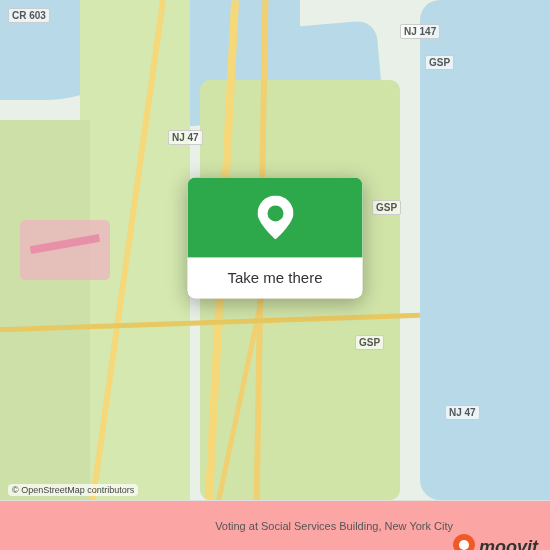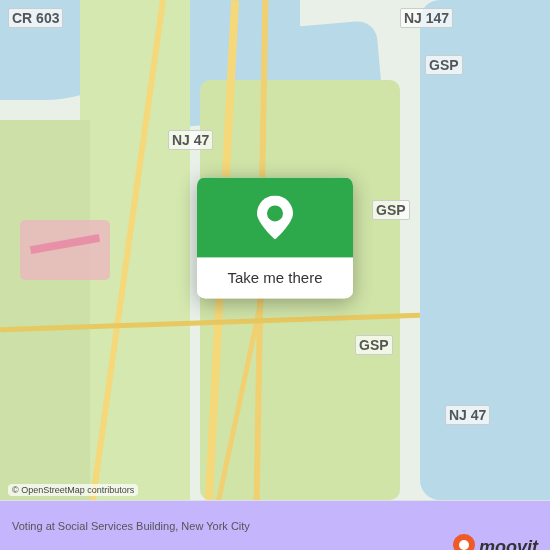--- a/index.html
+++ b/index.html
@@ -146,21 +146,21 @@
       left: 0;
       width: 420px;
       height: 5px;
       background: #e8c860;
       transform: rotate(-2deg);
     }
 
     
     .road-label {
       position: absolute;
-      font-size: 14px;
+      font-size: 10px;
       font-weight: bold;
       color: #555;
       background: rgba(255,255,255,0.7);
       padding: 1px 3px;
       border-radius: 2px;
       border: 1px solid #ccc;
       white-space: nowrap;
     }
 
     
@@ -186,21 +186,21 @@
 
     
     .popup-card {
       position: absolute;
       left: 50%;
       top: 50%;
       transform: translate(-50%, -60%);
       background: white;
       border-radius: 8px;
       box-shadow: 0 4px 20px rgba(0,0,0,0.3);
-      width: 156px;
+      width: 175px;
       overflow: hidden;
       z-index: 10;
     }
     .popup-green-top {
       background: #2da84a;
       height: 80px;
       display: flex;
       align-items: center;
       justify-content: center;
       position: relative;
@@ -220,25 +220,25 @@
     .popup-button span {
       font-size: 15px;
       font-weight: 500;
       color: #333;
     }
 
     
     .attribution-bar {
       width: 550px;
       height: 50px;
-      background: #c4b5fd;
+      background: #fca5a5;
       display: flex;
       align-items: center;
       padding: 0 12px;
-      justify-content: space-between;
+      justify-content: flex-end;
       border-top: 1px solid #e0e0e0;
       position: absolute;
       bottom: 0;
       left: 0;
     }
     .attribution-text {
       font-size: 11px;
       color: #555;
     }
     .moovit-logo {
@@ -278,21 +278,21 @@
   <div class="road road-vertical-1"></div>
   <div class="road road-vertical-2"></div>
   <div class="road road-diagonal"></div>
   <div class="road road-diagonal-2"></div>
   <div class="road road-horizontal"></div>
 
   <div class="pink-structure"></div>
   <div class="pink-runway"></div>
 
   <div class="road-label" style="top:8px;left:8px;">CR 603</div>
-  <div class="road-label" style="top:8px;left:400px;">NJ 147</div>
+  <div class="road-label" style="top:24px;left:400px;">NJ 147</div>
   <div class="road-label" style="top:55px;left:425px;">GSP</div>
   <div class="road-label" style="top:130px;left:168px;">NJ 47</div>
   <div class="road-label" style="top:200px;left:372px;">GSP</div>
   <div class="road-label" style="top:335px;left:355px;">GSP</div>
   <div class="road-label" style="top:405px;left:445px;">NJ 47</div>
 
   <div class="popup-card">
     <div class="popup-green-top">
 
       <svg class="pin-icon" viewBox="0 0 36 44" fill="none" xmlns="http://www.w3.org/2000/svg">

